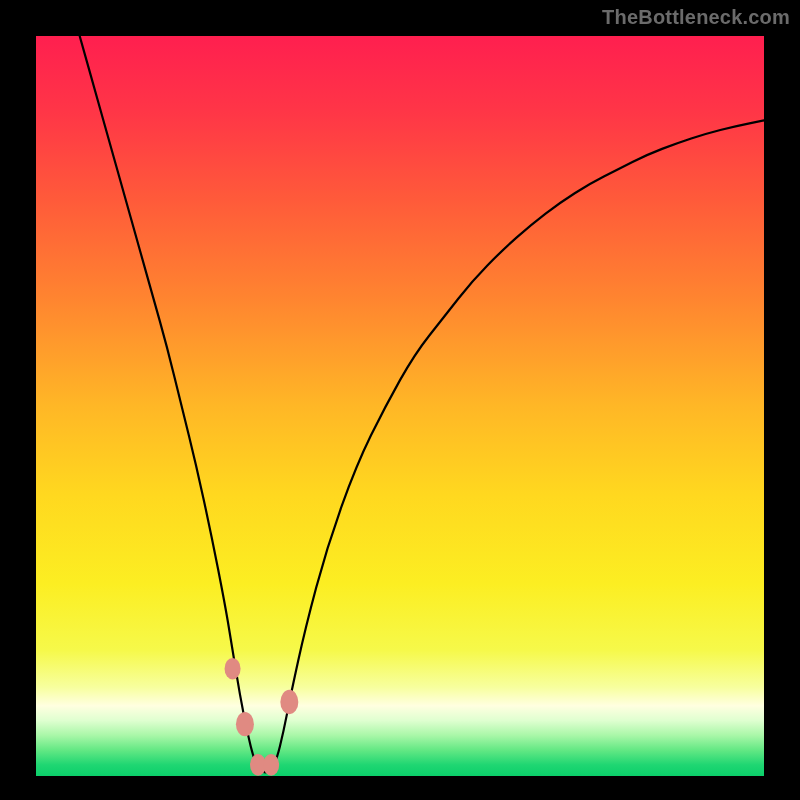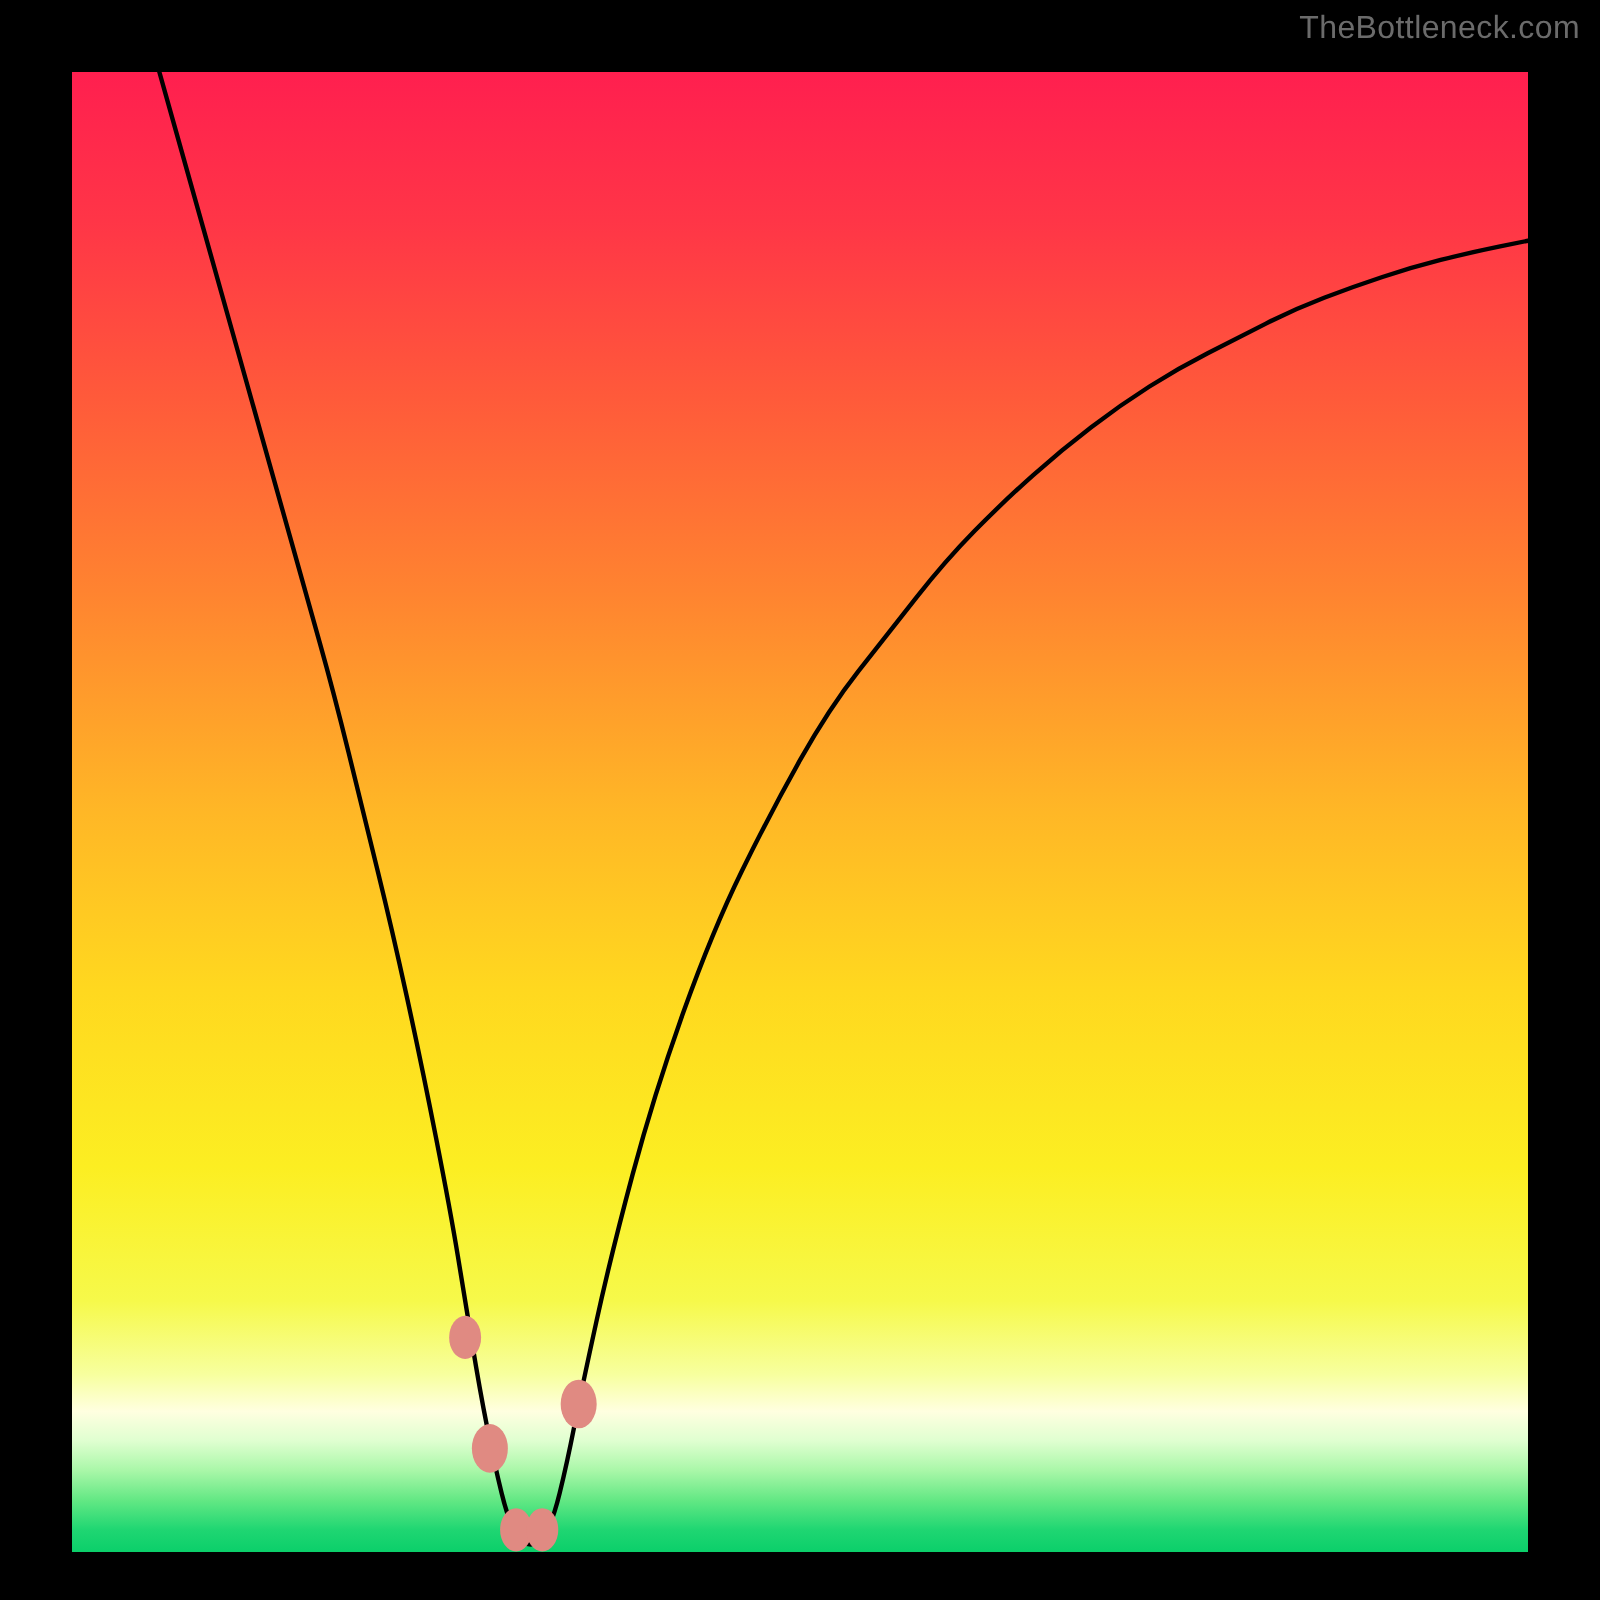--- a/index.html
+++ b/index.html
@@ -24,23 +24,23 @@
     top: 36px;
     width: 728px;
     height: 740px;
     
   }
   .watermark {
     position: absolute;
     top: 6px;
     right: 10px;
     color: #6b6b6b;
-    font-size: 16px;
+    font-size: 20px;
     letter-spacing: 0.2px;
-    font-weight: 400;
+    font-weight: 700;
   }
   svg.curves {
     position: absolute;
     left: 0;
     top: 0;
     width: 728px;
     height: 740px;
     overflow: visible;
   }
 </style>

